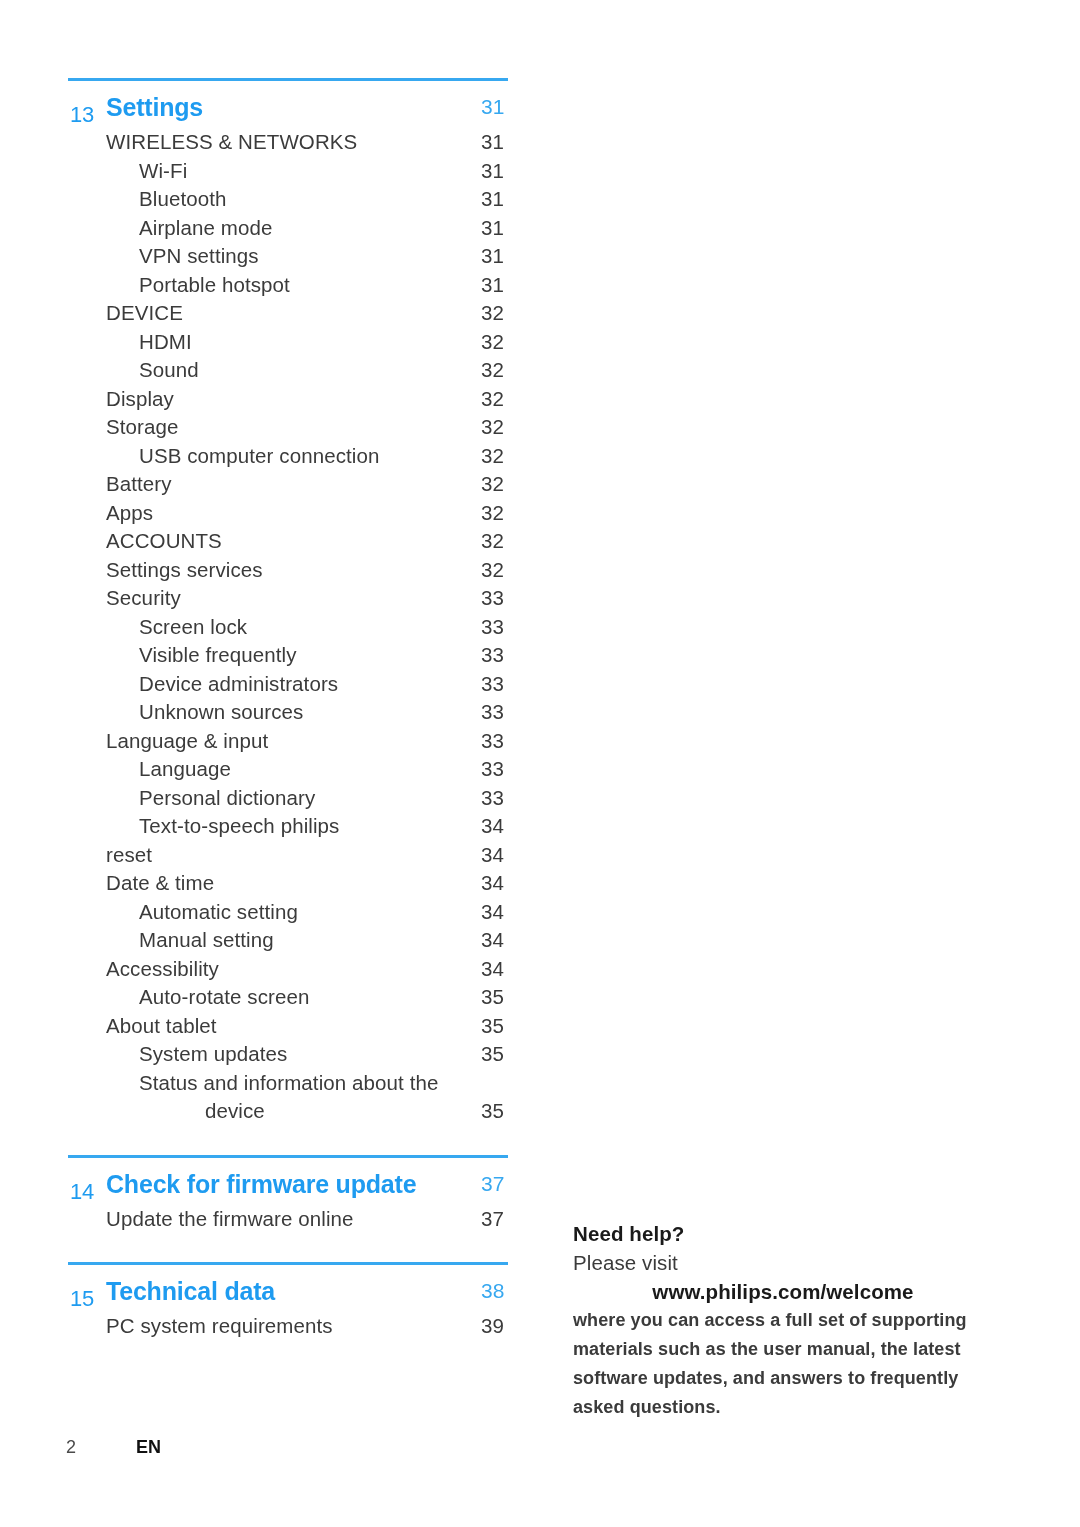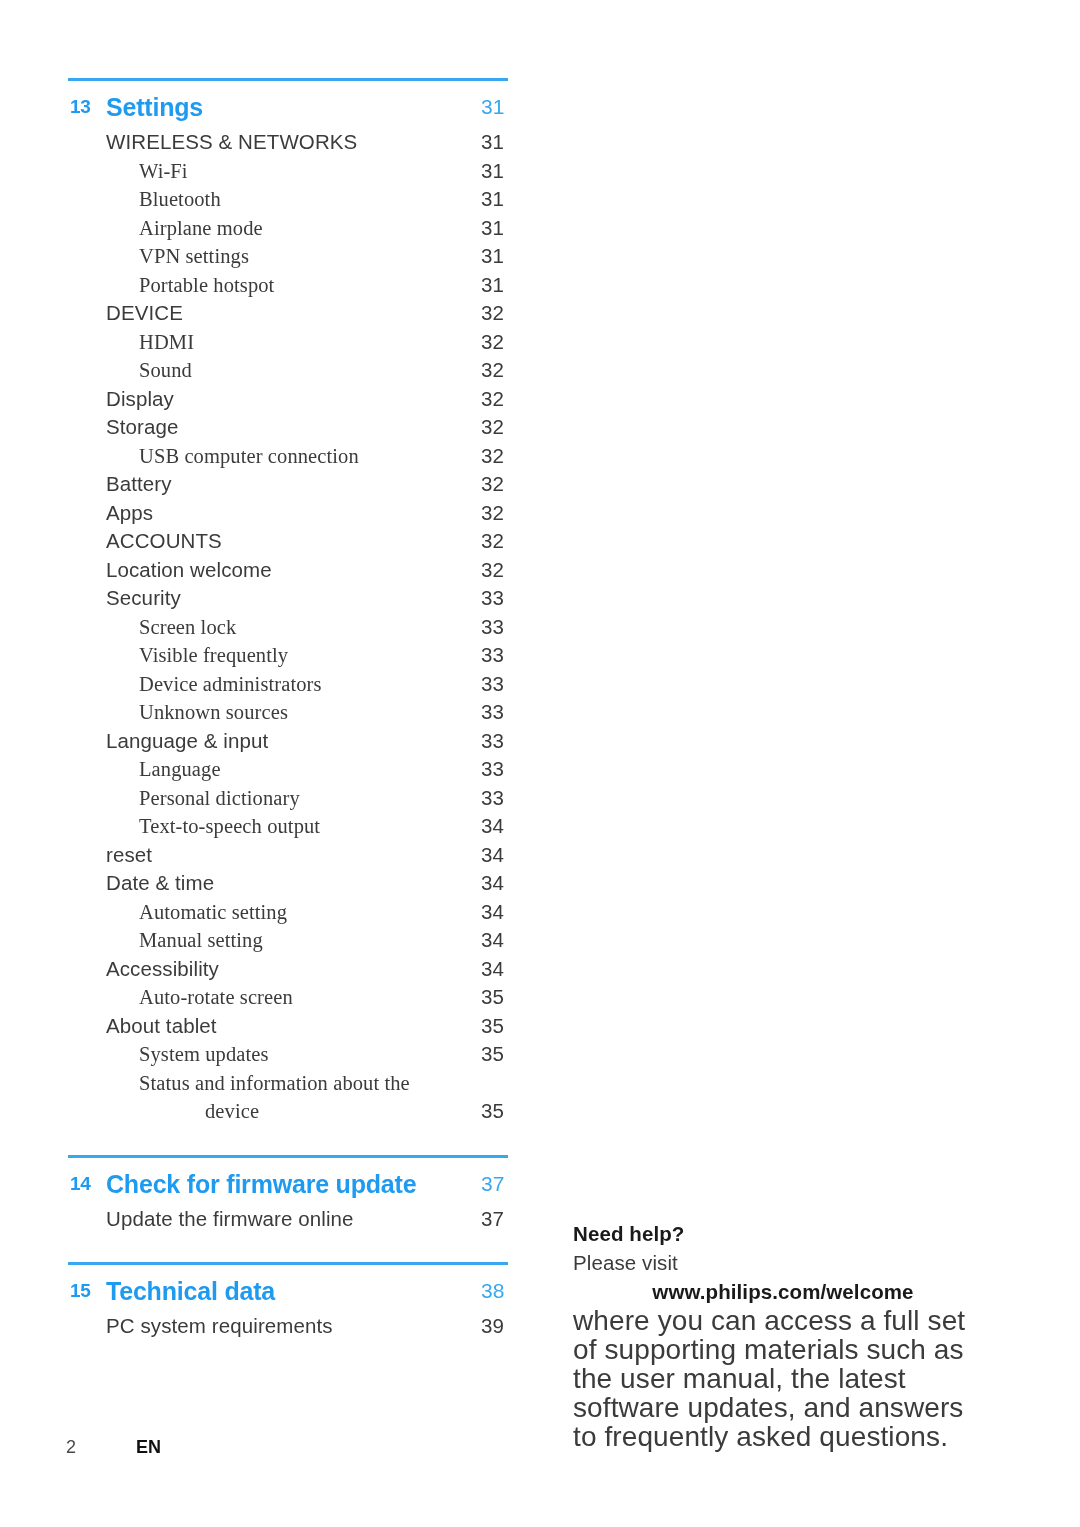--- a/index.html
+++ b/index.html
@@ -37,23 +37,23 @@
 
   
   .chapter-row {
     position: relative;
     height: 40px;
     margin-top: 7px;
   }
   .chapter-num {
     position: absolute;
     left: 2px;
-    top: 0;
-    font-size: 19px;
-    font-weight: bold;
+    top: 8px;
+    font-size: 22px;
+    font-weight: normal;
     color: #1E9BF0;
     line-height: 38px;
     letter-spacing: -0.3px;
   }
   .chapter-title {
     position: absolute;
     left: 38px;
     top: 0;
     font-size: 25px;
     font-weight: bold;
@@ -87,21 +87,21 @@
   .entry-page {
     position: absolute;
     left: 413px;
     top: 0;
     font-size: 20.5px;
     line-height: 28.5px;
     color: #3b3b3b;
   }
   
   .lvl1 .entry-label { left: 38px; }
-  .lvl2 .entry-label { left: 71px; font-family: Liberation Serif, serif; }
+  .lvl2 .entry-label { left: 71px; }
 
   
   .entry.wrap { height: 57px; }
   .entry.wrap .entry-page { top: 28.5px; }
 
   
   .help-column {
     position: absolute;
     left: 573px;
     top: 1219px;
@@ -122,25 +122,26 @@
   }
   .help-url {
     font-size: 20.5px;
     font-weight: bold;
     line-height: 29px;
     color: #1a1a1a;
     letter-spacing: 0.1px;
     text-align: center;
   }
   .help-body {
-    font-size: 28px;
+    font-size: 18px;
     line-height: 29px;
     color: #3b3b3b;
     letter-spacing: 0.1px;
     width: 415px;
+    font-weight: bold;
   }
 
   
   .footer {
     position: absolute;
     left: 66px;
     top: 1434px;
     width: 300px;
     height: 26px;
   }
@@ -230,21 +231,21 @@
     </div>
     <div class="entry lvl1">
       <span class="entry-label">Apps</span>
       <span class="entry-page">32</span>
     </div>
     <div class="entry lvl1">
       <span class="entry-label">ACCOUNTS</span>
       <span class="entry-page">32</span>
     </div>
     <div class="entry lvl1">
-      <span class="entry-label">Location welcome</span>
+      <span class="entry-label">Settings services</span>
       <span class="entry-page">32</span>
     </div>
     <div class="entry lvl1">
       <span class="entry-label">Security</span>
       <span class="entry-page">33</span>
     </div>
     <div class="entry lvl2">
       <span class="entry-label">Screen lock</span>
       <span class="entry-page">33</span>
     </div>
@@ -266,21 +267,21 @@
     </div>
     <div class="entry lvl2">
       <span class="entry-label">Language</span>
       <span class="entry-page">33</span>
     </div>
     <div class="entry lvl2">
       <span class="entry-label">Personal dictionary</span>
       <span class="entry-page">33</span>
     </div>
     <div class="entry lvl2">
-      <span class="entry-label">Text-to-speech output</span>
+      <span class="entry-label">Text-to-speech philips</span>
       <span class="entry-page">34</span>
     </div>
     <div class="entry lvl1">
       <span class="entry-label">reset</span>
       <span class="entry-page">34</span>
     </div>
     <div class="entry lvl1">
       <span class="entry-label">Date &amp; time</span>
       <span class="entry-page">34</span>
     </div>

